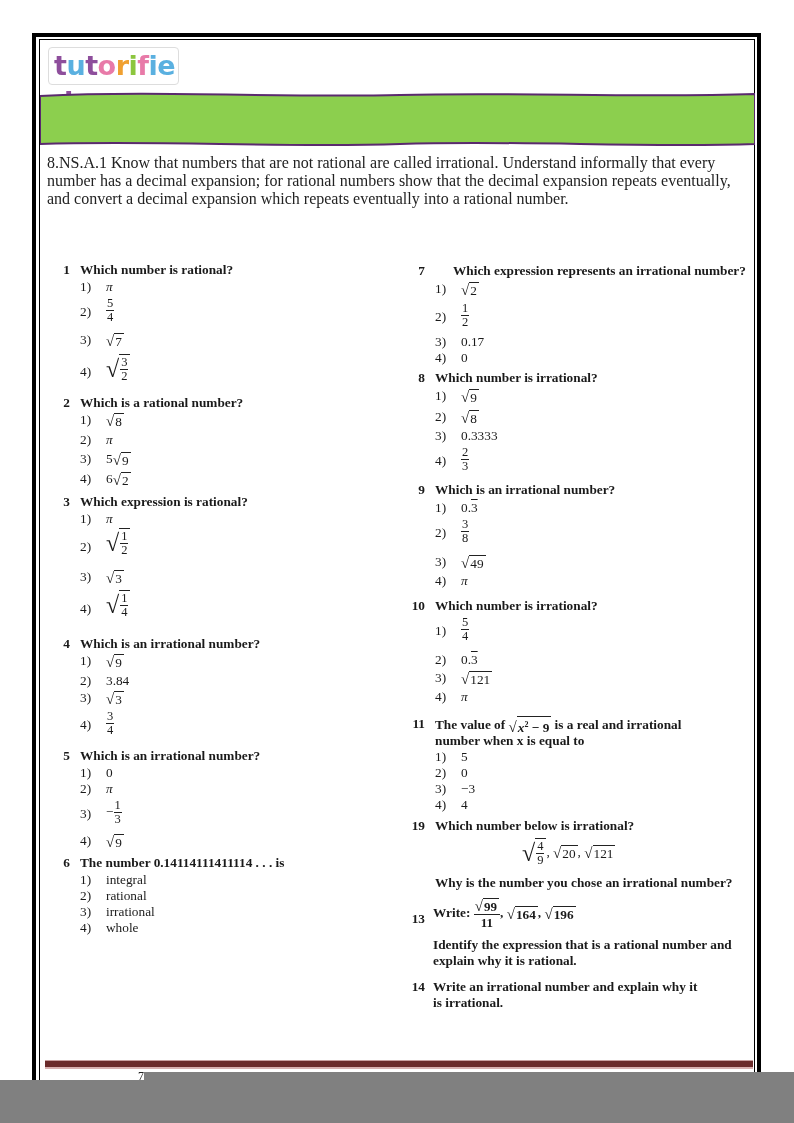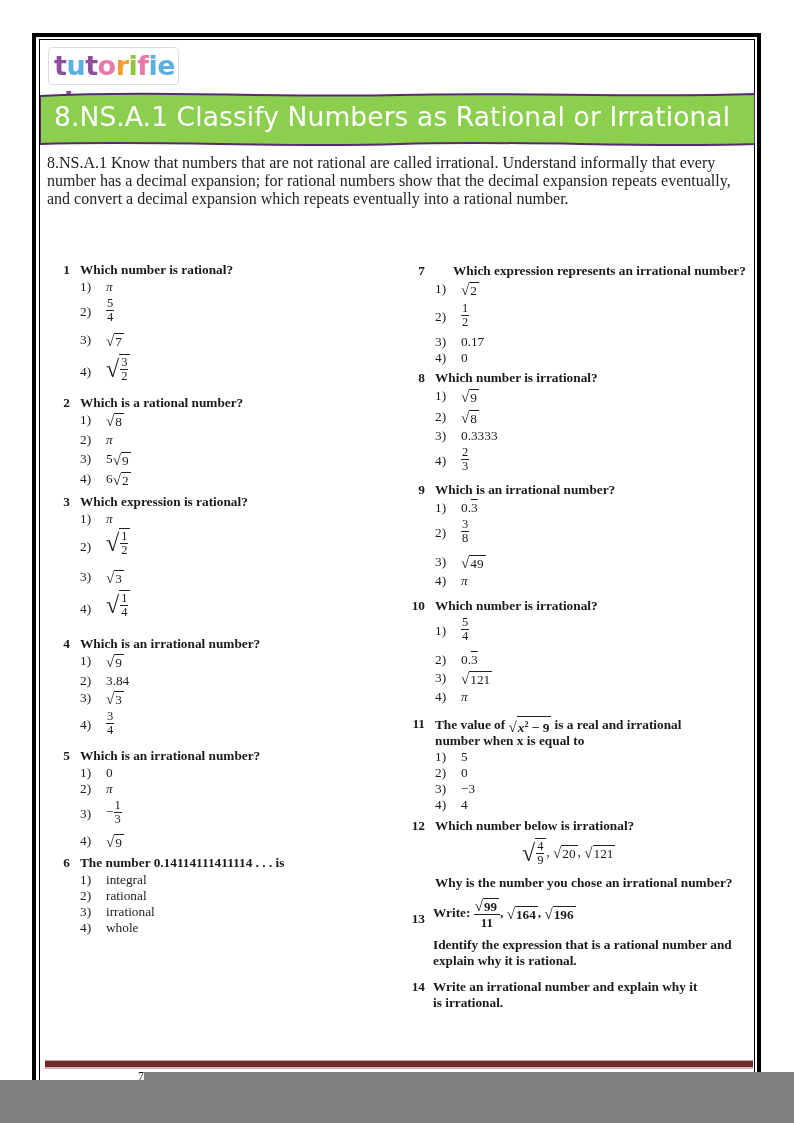--- a/index.html
+++ b/index.html
@@ -71,21 +71,20 @@
 
 <div class="frame-outer"></div>
 <div class="frame-inner"></div>
 
 <div class="logo" id="logo"><span style="color: rgb(142, 78, 156);">t</span><span style="color: rgb(90, 176, 224);">u</span><span style="color: rgb(142, 78, 156);">t</span><span style="color: rgb(232, 122, 168);">o</span><span style="color: rgb(240, 160, 48);">r</span><span style="color: rgb(140, 198, 62);">i</span><span style="color: rgb(232, 122, 168);">f</span><span style="color: rgb(90, 176, 224);">i</span><span style="color: rgb(90, 176, 224);">e</span><span style="color: rgb(142, 78, 156);">d</span></div>
 
 <div class="banner">
   <svg width="715" height="56" viewBox="0 0 715 56">
     <path d="M0,4 C120,-2 240,6 360,3 C480,0 600,6 715,2 L715,52 C600,56 480,48 360,52 C240,56 120,48 0,52 Z" fill="#8ccf4e" stroke="#5a2a6e" stroke-width="2" id="banner-path"></path>
   </svg>
-  <div class="banner-title">8.NS.A.1 Classify Numbers as Rational or Irrational</div>
 </div>
 
 <div class="standard">8.NS.A.1 Know that numbers that are not rational are called irrational. Understand informally that every number has a decimal expansion; for rational numbers show that the decimal expansion repeats eventually, and convert a decimal expansion which repeats eventually into a rational number.</div>
 
 <div class="q" style="left:50px;top:262px;">
   <span class="qnum" style="left:0;">1</span>
   <span class="qtext" style="left:30px;">Which number is rational?</span>
 </div>
 <div class="opt" style="left:80px;top:279px;">
     <span class="optnum">1)</span>
@@ -396,21 +395,21 @@
 <div class="opt" style="left:435px;top:781px;">
     <span class="optnum">3)</span>
     <span class="optval">−3</span>
   </div>
 <div class="opt" style="left:435px;top:797px;">
     <span class="optnum">4)</span>
     <span class="optval">4</span>
   </div>
 
 <div class="q" style="left:405px;top:818px;">
-  <span class="qnum">12</span>
+  <span class="qnum">19</span>
   <span class="qtext" style="left:30px;">Which number below is irrational?</span>
 </div>
 <div class="opt" style="left:522px;top:838px;">
   <span class="sqrt">
       <span class="rad" style="font-size:24px;line-height:28px;">√</span>
       <span class="under tall"><span class="frac">
           <span class="num">4</span>
           <span>9</span>
         </span></span>
     </span><span>,</span>

